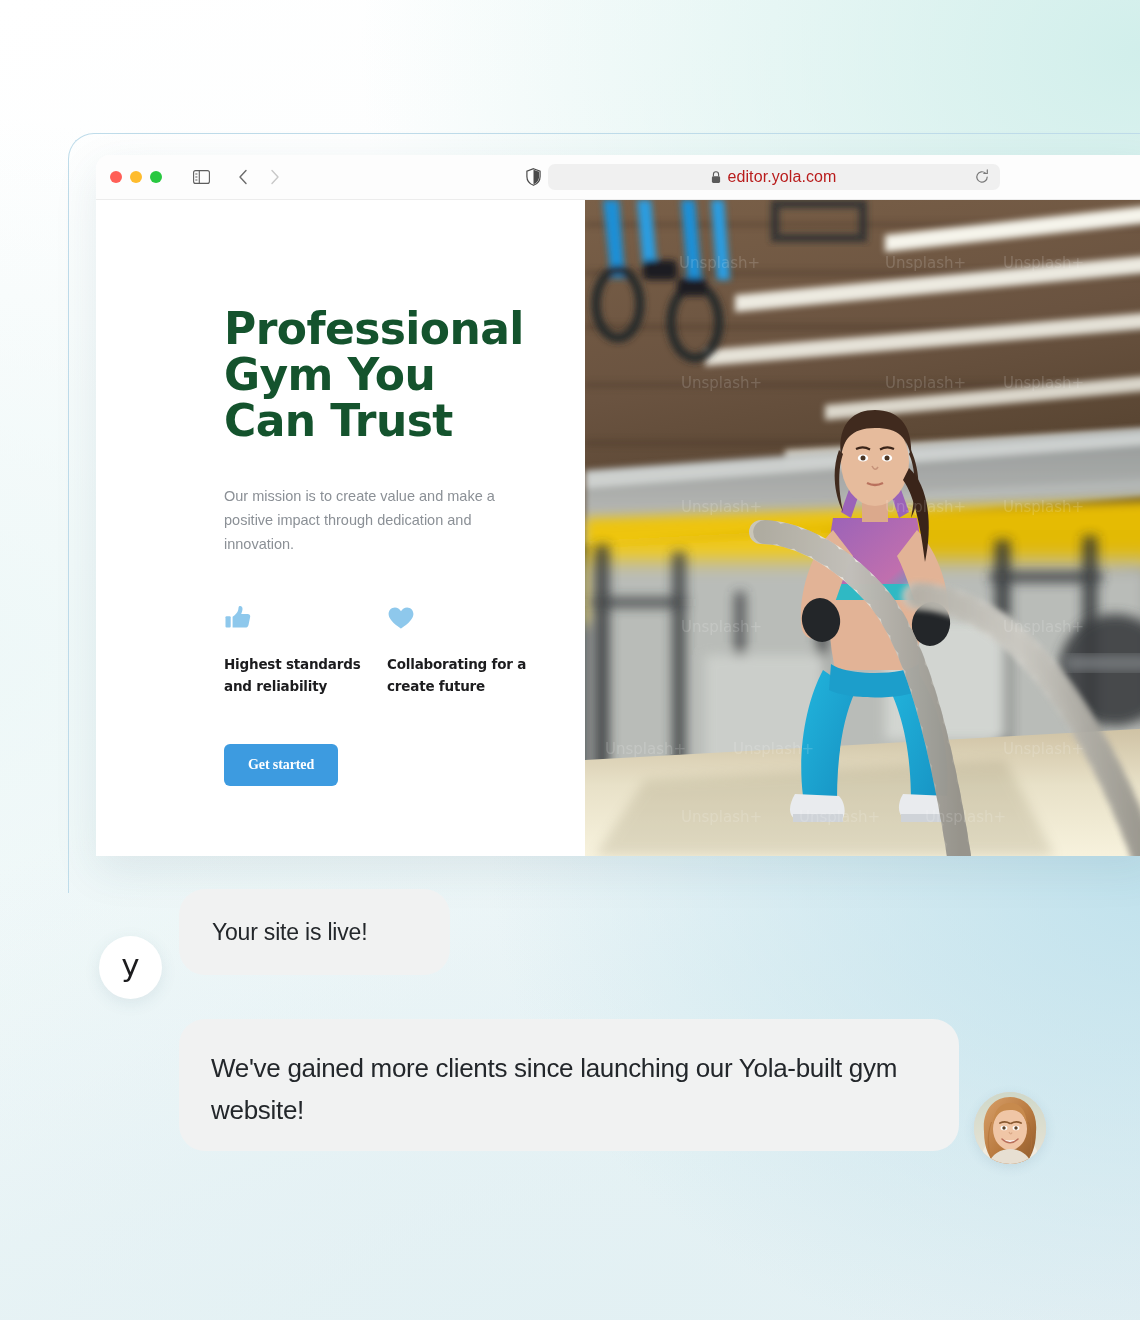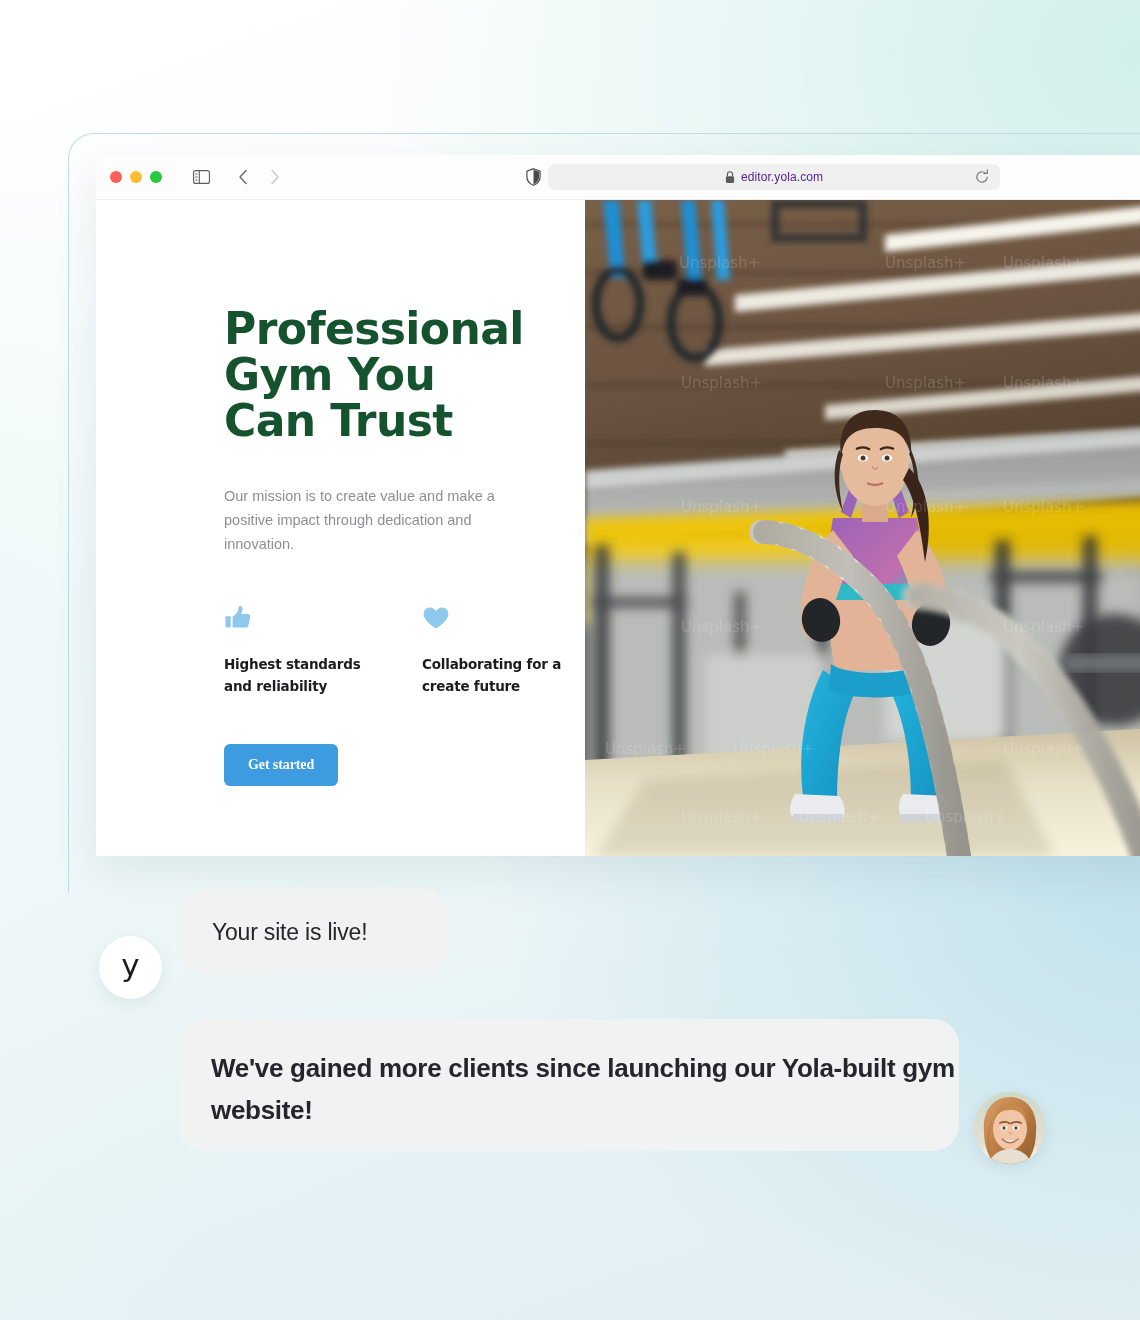--- a/index.html
+++ b/index.html
@@ -93,22 +93,22 @@
   }
   #shield-icon-wrap {
     position: absolute;
     left: 425px; top: 10px;
     width: 24px; height: 24px;
     display: flex; align-items: center; justify-content: center;
     color: #4a4a4a;
   }
   .url-inner { display: flex; align-items: center; gap: 6px; }
   #url-text {
-    font-size: 12px;
-    color: #4c1d95;
+    font-size: 16px;
+    color: #b91c1c;
     letter-spacing: 0.1px;
   }
   #reload-icon {
     position: absolute; right: 10px; top: 50%; transform: translateY(-50%);
     width: 16px; height: 16px; color: #7a7a7a;
   }
 
   
   #site-canvas {
     position: relative;
@@ -139,21 +139,20 @@
     font-size: 14.5px;
     line-height: 24px;
     color: #8b9096;
     max-width: 282px;
   }
 
   #features {
     margin-top: 48px;
     display: flex;
     gap: 0;
-    justify-content: space-between;
   }
   .feature { width: 163px; }
   .feature-icon { height: 30px; color: #8ec8ec; display: block; }
   .feature-icon svg { display: block; }
   .feature-label {
     margin-top: 19px;
     font-family: "DejaVu Sans", sans-serif;
     font-size: 13.5px;
     line-height: 22px;
     font-weight: 700;
@@ -219,21 +218,20 @@
     font-size: 23px;
     letter-spacing: -0.2px;
   }
   #bubble-two {
     left: 179px; top: 139px;
     width: 780px; height: 132px;
     padding: 28px 0 0 32px;
     font-size: 26px;
     line-height: 42px;
     letter-spacing: -0.3px;
-    font-weight: bold;
   }
 
   #client-avatar {
     position: absolute;
     left: 974px; top: 212px;
     width: 72px; height: 72px;
     border-radius: 50%;
     overflow: hidden;
     background: #e8d5c8;
     box-shadow: 0 3px 12px rgba(60,100,120,0.12);

